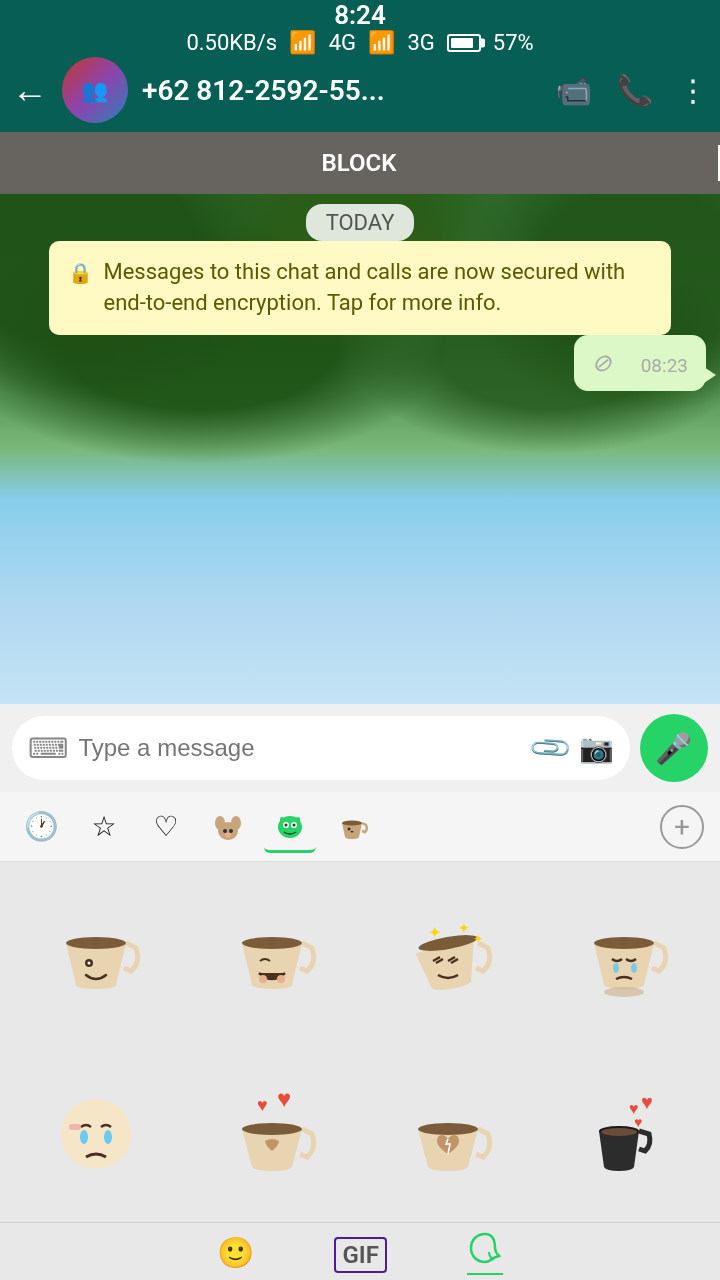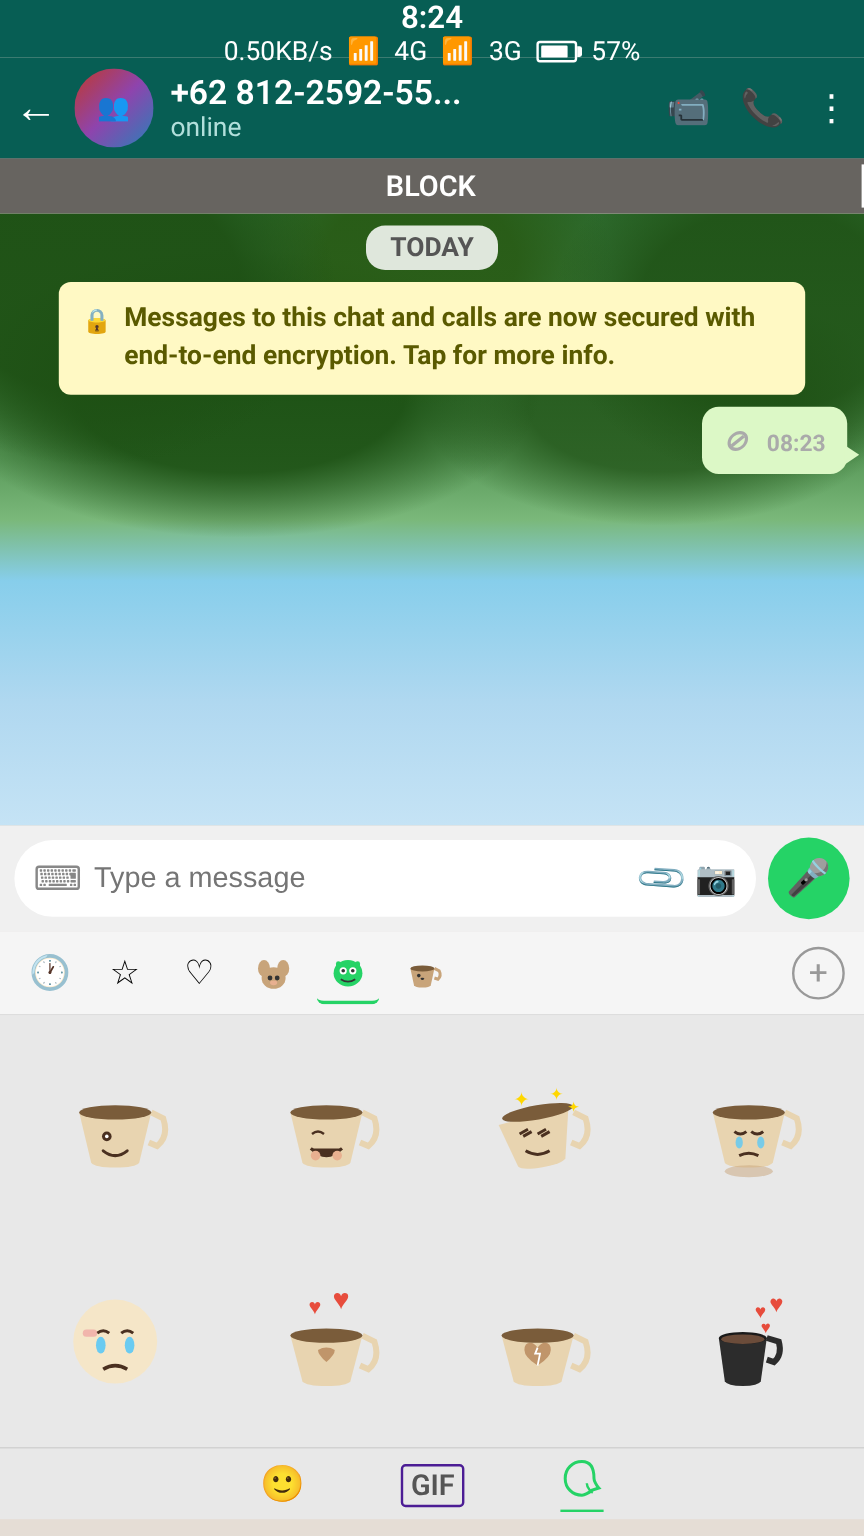--- a/index.html
+++ b/index.html
@@ -106,21 +106,21 @@
     }
     .header-icon {
       color: white;
       font-size: 30px;
       cursor: pointer;
     }
 
     
     .action-bar {
       background: rgba(0,0,0,0.55);
-      height: 46px;
+      height: 62px;
       display: flex;
       align-items: center;
       position: relative;
     }
     .action-bar-btn {
       flex: 1;
       display: flex;
       align-items: center;
       justify-content: center;
       color: white;
@@ -158,22 +158,20 @@
         radial-gradient(ellipse 250px 120px at 200px 150px, rgba(20,70,10,0.8) 55%, transparent 100%),
         radial-gradient(ellipse 200px 100px at 550px 160px, rgba(30,80,20,0.75) 55%, transparent 100%);
     }
 
     .chat-messages {
       position: relative;
       z-index: 2;
       padding: 10px 14px;
       display: flex;
       flex-direction: column;
-      gap: 10px;
-      font-weight: bold;
     }
 
     
     .date-badge {
       align-self: center;
       background: rgba(255,255,255,0.85);
       border-radius: 16px;
       padding: 6px 20px;
       font-size: 22px;
       color: #555;
@@ -223,21 +221,21 @@
       height: 0;
       border-left: 12px solid #dcf8c6;
       border-top: 8px solid transparent;
       border-bottom: 8px solid transparent;
     }
     .msg-time {
       font-size: 19px;
       color: #aaa;
       font-style: normal;
       align-self: flex-end;
-      margin-left: 6px;
+      margin-left: 19px;
     }
     .deleted-icon {
       font-size: 24px;
       color: #aaa;
     }
 
     
     .input-area {
       background: #f0f0f0;
       height: 88px;
@@ -396,21 +394,20 @@
   </div>
 </div>
 
 <div class="header">
   <span class="header-back">←</span>
   <div class="avatar">
     <div class="avatar-img">👥</div>
   </div>
   <div class="header-info">
     <div class="header-name">+62 812-2592-55...</div>
-    <div class="header-status">online</div>
   </div>
   <div class="header-icons">
     <span class="header-icon">📹</span>
     <span class="header-icon">📞</span>
     <span class="header-icon">⋮</span>
   </div>
 </div>
 
 <div class="action-bar">
   <div class="action-bar-btn">

